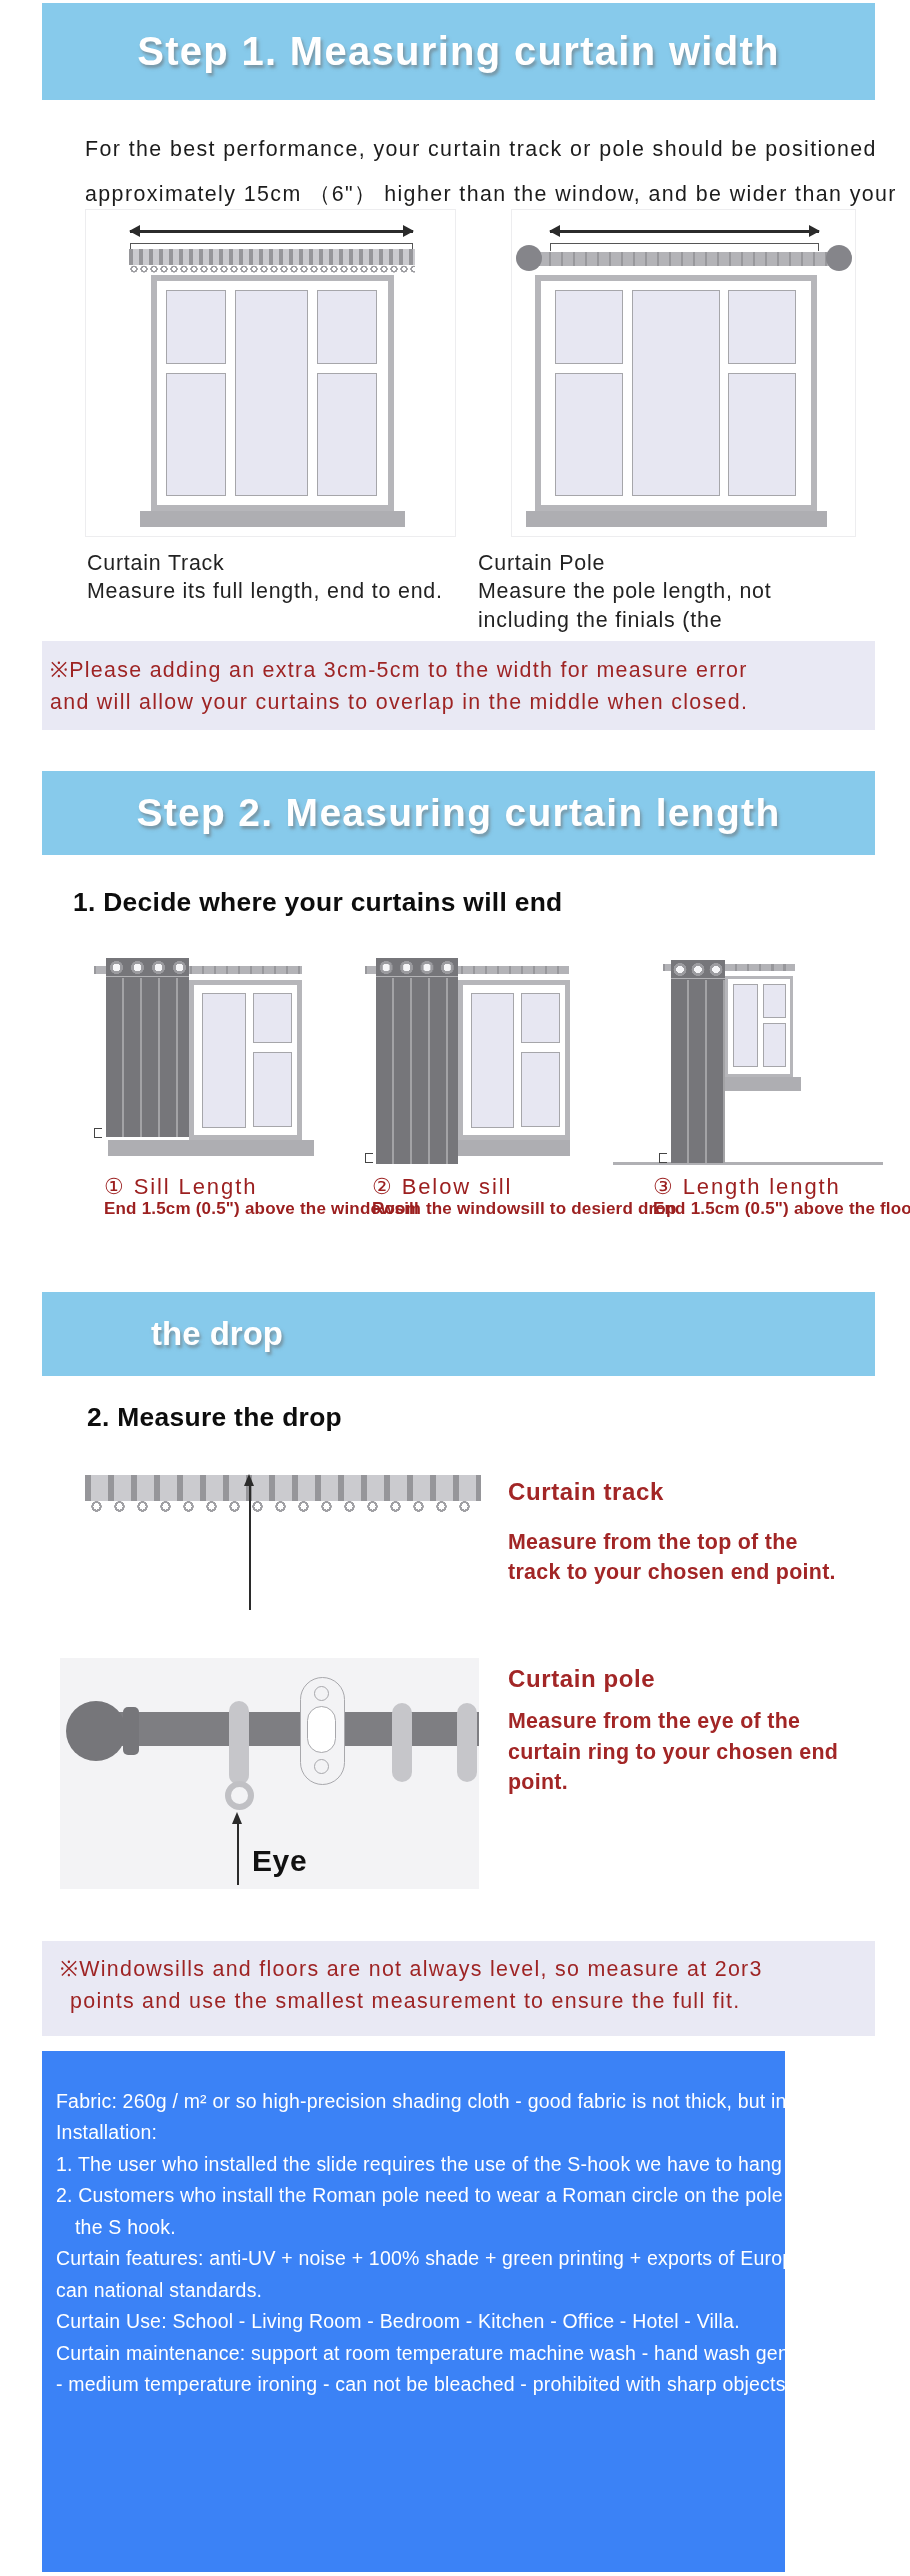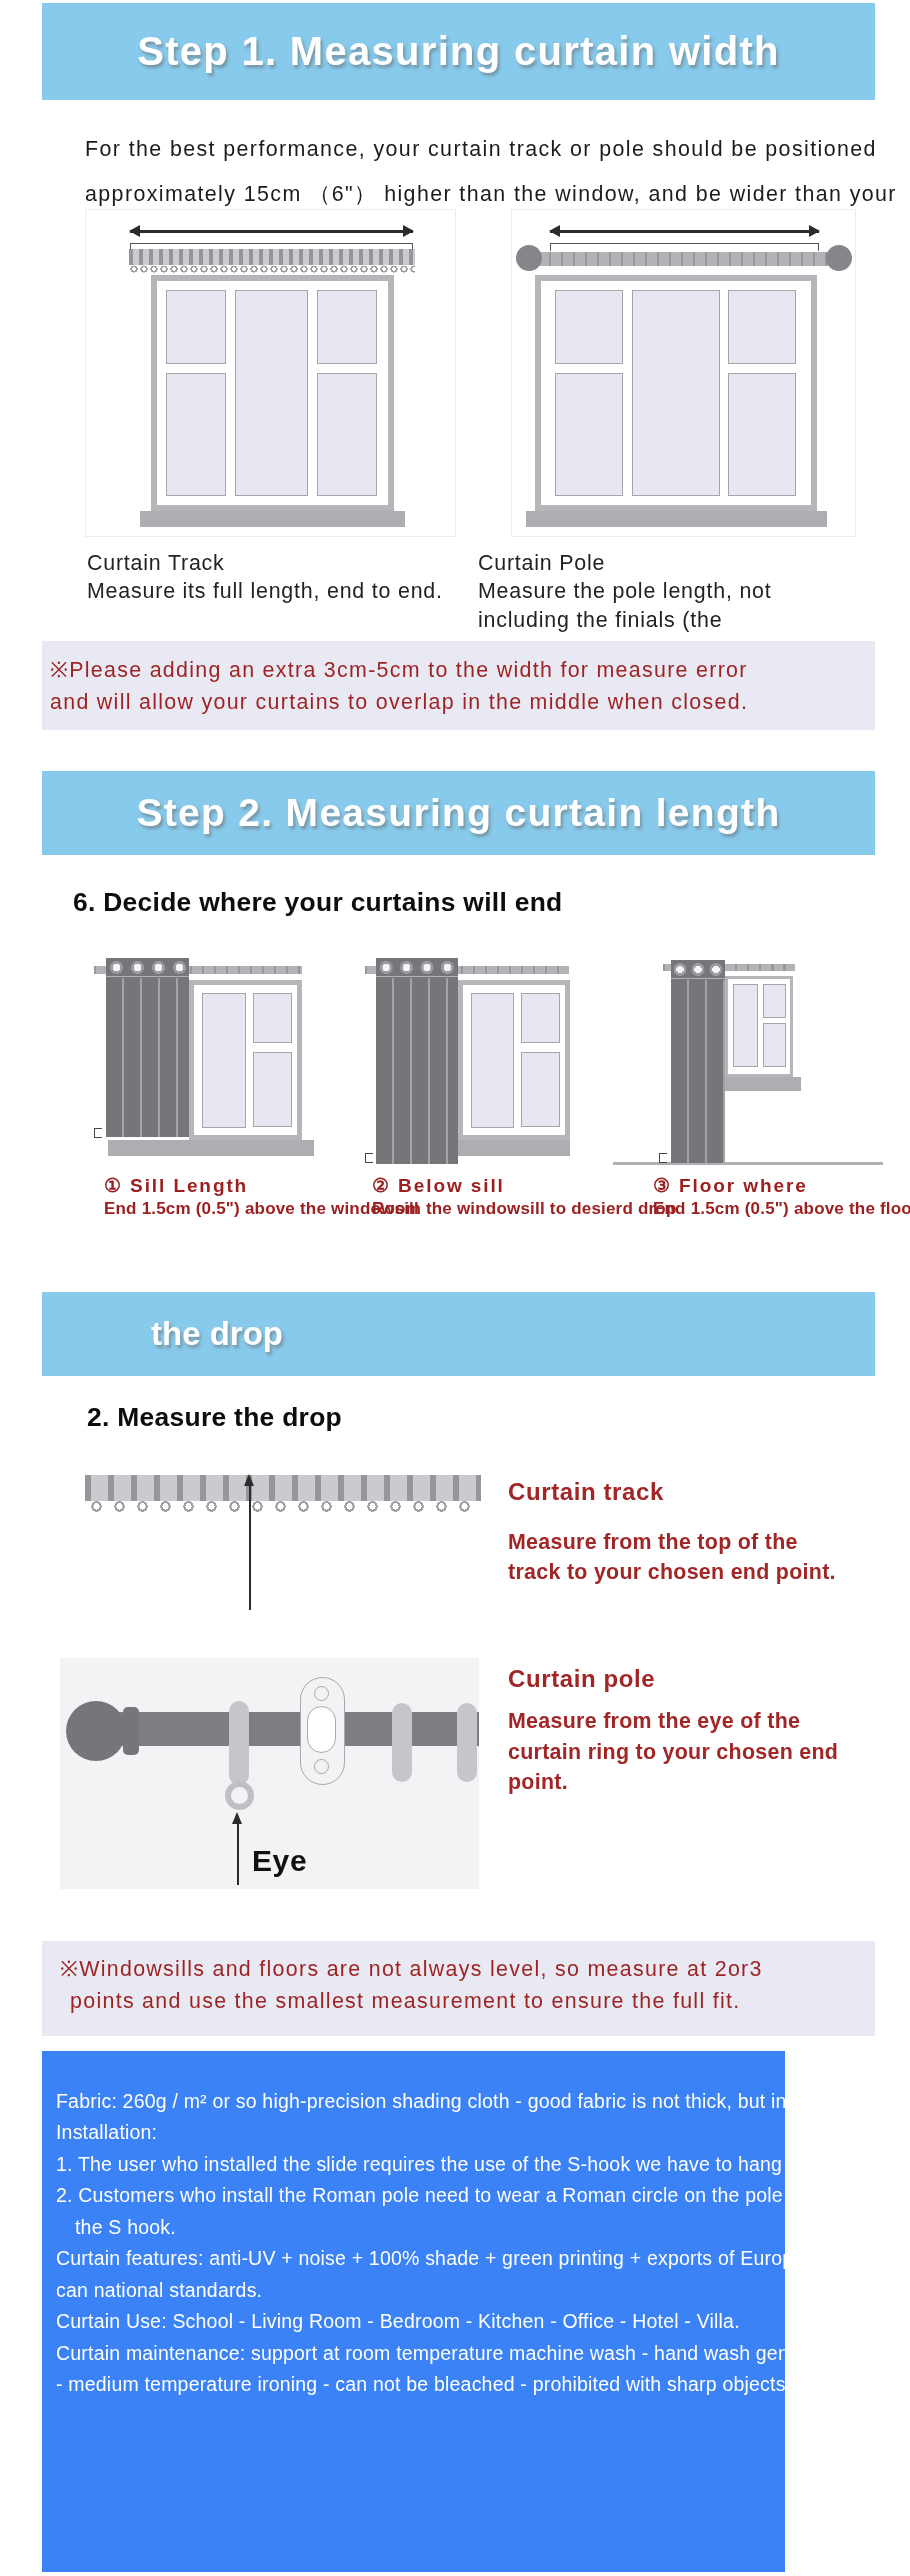--- a/index.html
+++ b/index.html
@@ -21,21 +21,21 @@
 
   
   .intro-line { position:absolute; left:85px; font-size:21.4px; letter-spacing:1.4px; color:#1c1c1c; white-space:nowrap; }
   .cap-title { position:absolute; font-size:21.4px; letter-spacing:0.8px; color:#222; white-space:nowrap; }
   .cap-line  { position:absolute; font-size:21.4px; letter-spacing:0.8px; color:#222; white-space:nowrap; }
   .notebox { position:absolute; left:42px; width:833px; background:#E9E9F4; }
   .note-line { position:absolute; font-size:21.4px; letter-spacing:1.3px; color:#9E2424; white-space:nowrap; }
   .black-heading { position:absolute; font-size:26.4px; font-weight:bold; color:#0d0d0d; letter-spacing:0.3px; white-space:nowrap; }
   .red-title { position:absolute; font-size:24px; font-weight:bold; color:#A22626; letter-spacing:0.6px; white-space:nowrap; }
   .red-line  { position:absolute; font-size:21.4px; font-weight:bold; color:#A22626; letter-spacing:0.3px; white-space:nowrap; }
-  .opt-label { position:absolute; font-size:19px; font-weight:bold; color:#9C2020; letter-spacing:1.9px; white-space:nowrap; }
+  .opt-label { position:absolute; font-size:22px; font-weight:normal; color:#9C2020; letter-spacing:1.9px; white-space:nowrap; }
   .opt-desc  { position:absolute; font-size:17px; font-weight:bold; color:#9C2020; letter-spacing:0.2px; white-space:nowrap; }
 
   
   .dbox { position:absolute; background:#fff; border:1.3px solid #EDEDEF; }
   .dblarrow { position:absolute; height:2.5px; background:#2b2b2b; }
   .dblarrow::before, .dblarrow::after { content:""; position:absolute; top:-5px; width:0; height:0;
     border-top:6.3px solid transparent; border-bottom:6.3px solid transparent; }
   .dblarrow::before { left:-1.3px; border-right:11.3px solid #2b2b2b; }
   .dblarrow::after  { right:-1.3px; border-left:11.3px solid #2b2b2b; }
   .measline { position:absolute; height:8.2px; border-top:1.3px solid #555;
@@ -131,21 +131,21 @@
 <div class="cap-line" style="left:478px;top:608px;">including the finials (the</div>
 
 <div class="notebox" style="top:641px;height:89px;"></div>
 <div class="note-line" style="left:50px;top:654px;">※Please adding an extra 3cm-5cm to the width for measure error</div>
 <div class="note-line" style="left:50px;top:690px;">and will allow your curtains to overlap in the middle when closed.</div>
 
 <div class="banner" style="top:771px;height:84px;font-size:39px;text-align:right;">
   <span>Step 2. Measuring curtain length</span>
 </div>
 
-<div class="black-heading" style="left:73px;top:887px;">6. Decide where your curtains will end</div>
+<div class="black-heading" style="left:73px;top:887px;">1. Decide where your curtains will end</div>
 
 <div>
   <div class="pole1" style="left:94px;top:966px;width:208px;height:7.5px;"></div>
   <div class="winframe" style="left:189px;top:980px;width:113px;height:160px;border-width:5px;">
     <div class="pane" style="left:7.5px;top:7.5px;width:44px;height:135px;"></div>
     <div class="pane" style="left:59px;top:7.5px;width:39px;height:50px;"></div>
     <div class="pane" style="left:59px;top:67px;width:39px;height:75px;"></div>
   </div>
   <div class="sill" style="left:108px;top:1140px;width:206px;height:16.4px;"></div>
   <div class="curtain" style="left:106px;top:958px;width:83px;height:179px;">
@@ -182,21 +182,21 @@
     <div class="pane" style="left:35px;top:44px;width:22.6px;height:44px;"></div>
   </div>
   <div class="sill" style="left:719px;top:1077px;width:82px;height:14px;"></div>
   <div class="abs" style="left:613px;top:1162px;width:270px;height:2.5px;background:#B0B0B4;"></div>
   <div class="curtain" style="left:671px;top:960px;width:54px;height:203px;">
     <div class="grommets" style="background-size:18px 19px;"></div>
     <div class="folds"></div>
   </div>
   <div class="bracket" style="left:659px;top:1153px;"></div>
 </div>
-<div class="opt-label" style="left:653px;top:1174px;">③ Floor where</div>
+<div class="opt-label" style="left:653px;top:1174px;">③ Length length</div>
 <div class="opt-desc" style="left:653px;top:1199px;">End 1.5cm (0.5") above the floor</div>
 
 <div class="banner banner-left" style="top:1292px;height:84px;font-size:39px;">
   <span style="font-size:33px;letter-spacing:0;margin-left:15px;">the drop</span>
 </div>
 
 <div class="black-heading" style="left:87px;top:1402px;">2. Measure the drop</div>
 
 <div>
   <div class="track3" style="left:85px;top:1475px;width:396px;height:26.4px;"></div>

